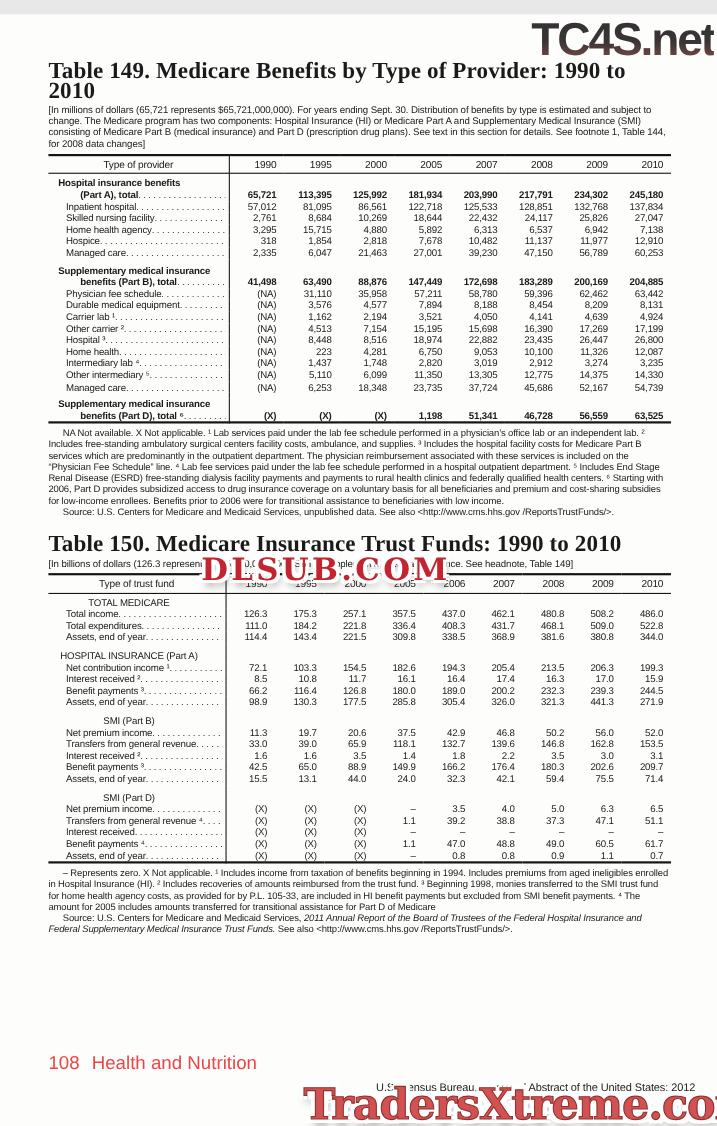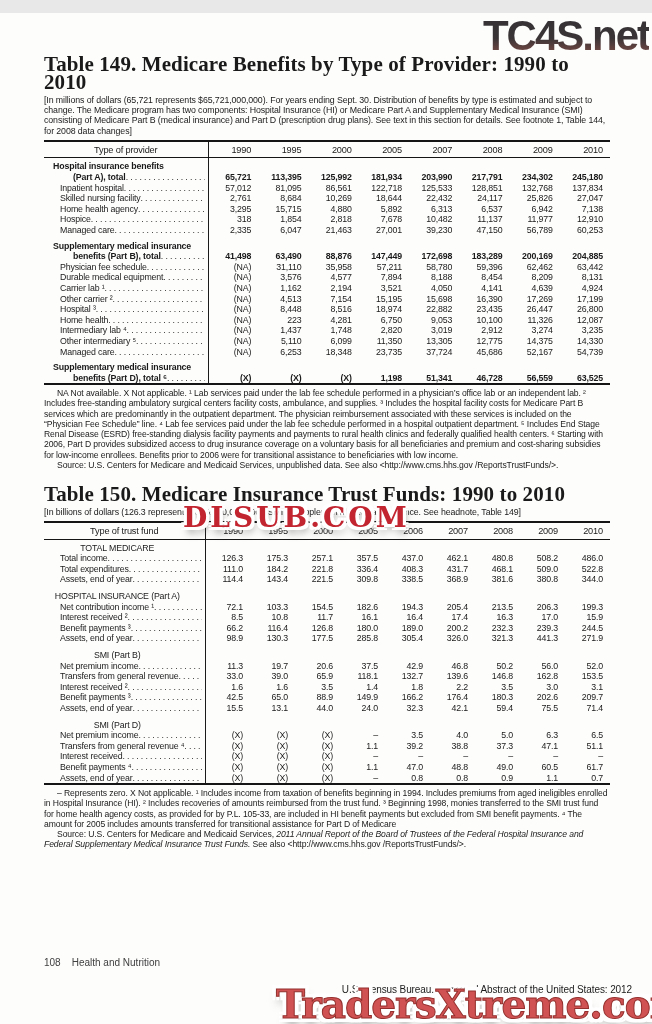--- a/index.html
+++ b/index.html
@@ -43,21 +43,21 @@
   .dots{flex:1;overflow:hidden;white-space:nowrap;color:#2a2a2a;font-weight:normal;}
   .dots::after{content:" . . . . . . . . . . . . . . . . . . . . . . . . . . . . . . . . . . . . . . . . . . . . . . . . . .";}
   .g1{padding-left:9px;white-space:nowrap;}
   .g2{padding-left:13px;}
   td.section{text-align:center;padding:1px 14px 0 0;}
   tr.spacer td{height:5px;}
   tbody tr:first-child td{padding-top:3px;}
   .t150block{margin-top:15px;}
 
   
-  .foot-left{position:absolute;left:44px;top:944px;font-size:10px;color:#404040;}
+  .foot-left{position:absolute;left:44px;top:944px;font-size:17px;color:#ef4444;}
   .foot-left .pg{margin-right:11px;}
   .foot-right{position:absolute;right:20px;top:971px;font-size:10px;color:#1c1c1c;letter-spacing:-.1px;}
 
   
   .wm{position:absolute;line-height:1;white-space:nowrap;pointer-events:none;}
   .wm-tc4s{
     top:2px;right:3px;font-family:"Liberation Sans",sans-serif;font-weight:bold;
     font-size:42px;letter-spacing:-2px;color:#473a3b;
     background:linear-gradient(180deg,#343134 0%,#3a3436 55%,#6b4642 85%,#8a5a53 100%);
     -webkit-background-clip:text;background-clip:text;

